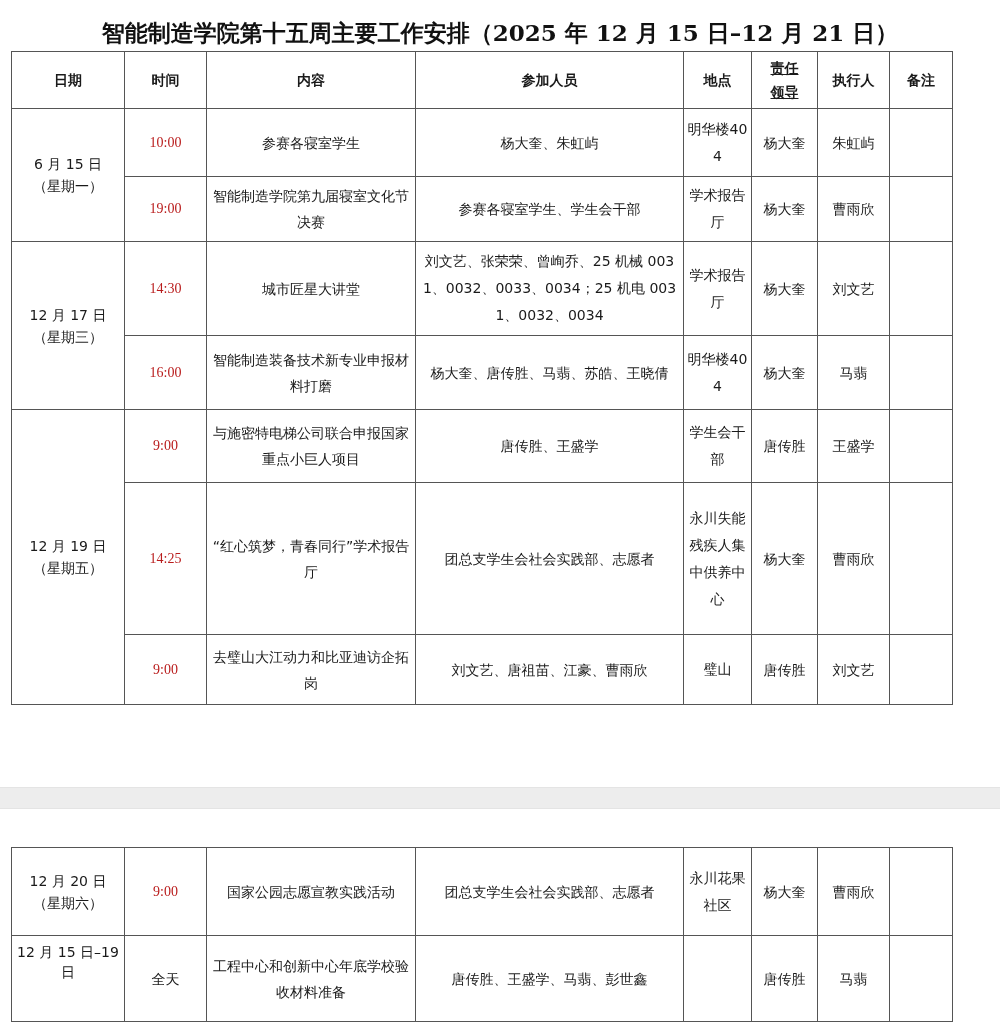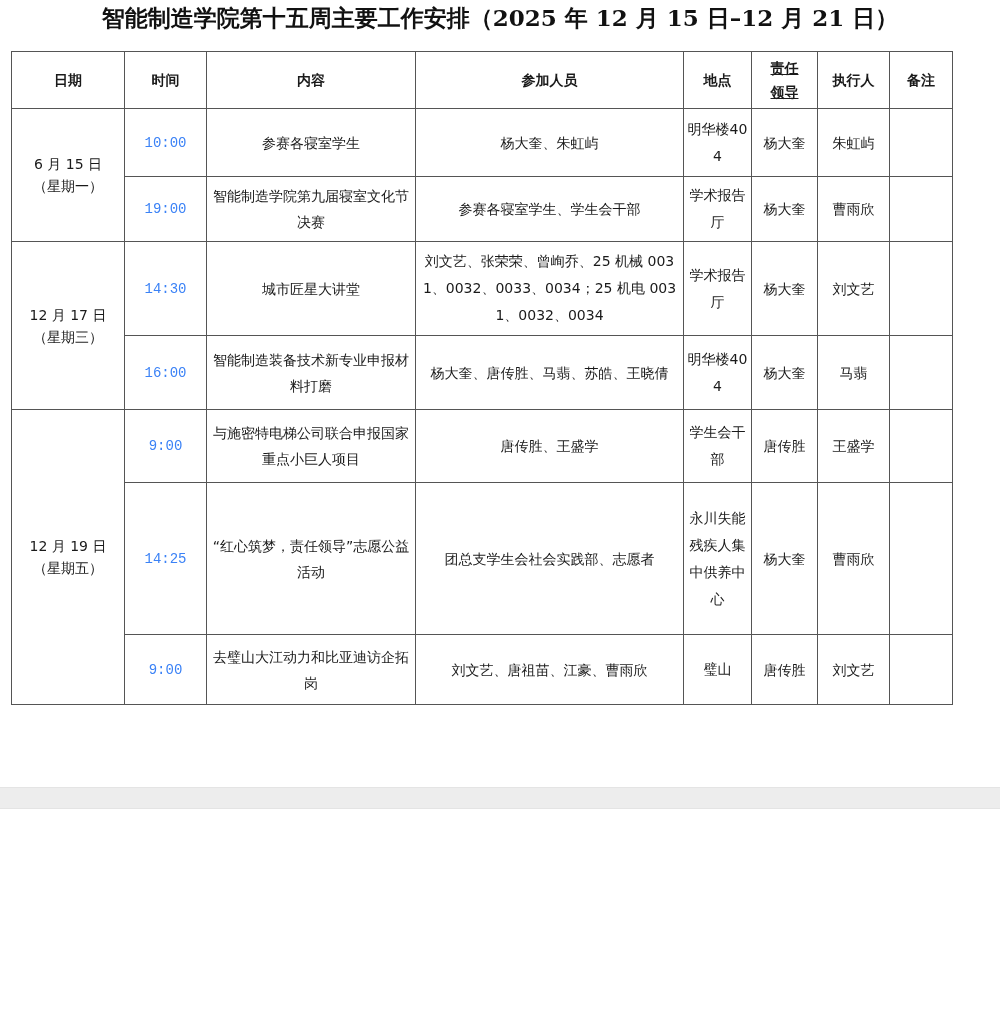--- a/index.html
+++ b/index.html
@@ -2,21 +2,21 @@
 <html><head>
   <meta charset="utf-8">
   <style>
     html, body { margin: 0; padding: 0; background: #ffffff; }
     body {
       width: 1000px; height: 1030px; overflow: hidden; position: relative;
       font-family: "DejaVu Sans", "Liberation Sans", sans-serif;
       color: #1a1a1a;
     }
     .title {
-      position: absolute; left: 0; top: 0; width: 1000px;
+      position: absolute; left: 0; top: 15px; width: 1000px;
       text-align: center;
       font-family: "DejaVu Serif", "Liberation Serif", serif;
       font-weight: bold; font-size: 23px; letter-spacing: 0px;
       color: #111;
       line-height: 36px;
     }
     table.sched {
       position: absolute; left: 11px;
       border-collapse: collapse; table-layout: fixed;
       width: 941px;
@@ -24,21 +24,21 @@
     table.sched td, table.sched th {
       border: 1px solid #555;
       text-align: center; vertical-align: middle;
       font-size: 14px; line-height: 26px;
       padding: 0 4px; overflow: hidden;
       word-break: break-all;
     }
     table.sched th { font-weight: bold; font-size: 14px; line-height: 24px; }
     .t1 { top: 51px; }
     .t2 { top: 847px; }
-    .time { font-family: Liberation Mono, monospace; font-size: 13px; color: #3b82f6; }
+    .time { font-family: Liberation Serif, serif; font-size: 13px; color: #b91c1c; }
     .date { font-size: 14px; line-height: 22px !important; }
     .loc { font-size: 14px; line-height: 27px !important; padding: 0 2px !important; }
     .ppl-long { font-size: 13px; line-height: 27px !important; padding: 0 4px !important; }
     .page-gap {
       position: absolute; left: 0; top: 787px; width: 1000px; height: 20px;
       background: #ededed;
       border-top: 1px solid #e4e4e4; border-bottom: 1px solid #e4e4e4;
     }
   </style>
 </head>
@@ -123,21 +123,21 @@
     <td class="time">9:00</td>
     <td>与施密特电梯公司联合申报国家重点小巨人项目</td>
     <td>唐传胜、王盛学</td>
     <td class="loc">学生会干部</td>
     <td>唐传胜</td>
     <td>王盛学</td>
     <td></td>
   </tr>
   <tr style="height:152px">
     <td class="time">14:25</td>
-    <td>“红心筑梦，责任领导”志愿公益活动</td>
+    <td>“红心筑梦，青春同行”学术报告厅</td>
     <td>团总支学生会社会实践部、志愿者</td>
     <td class="loc">永川失能残疾人集中供养中心</td>
     <td>杨大奎</td>
     <td>曹雨欣</td>
     <td></td>
   </tr>
   <tr style="height:70px">
     <td class="time">9:00</td>
     <td>去璧山大江动力和比亚迪访企拓岗</td>
     <td>刘文艺、唐祖苗、江豪、曹雨欣</td>
@@ -156,14 +156,39 @@
     <col style="width:113px">
       <col style="width:82px">
       <col style="width:209px">
       <col style="width:268px">
     <col style="width:68px">
       <col style="width:66px">
       <col style="width:72px">
       <col style="width:63px">
   </colgroup>
   <tbody>
+      <tr style="height:88px">
+    <td class="date">
+      <div>12 月 20 日</div>
+      <div>（星期六）</div>
+    </td>
+    <td class="time">9:00</td>
+    <td>国家公园志愿宣教实践活动</td>
+    <td>团总支学生会社会实践部、志愿者</td>
+    <td class="loc">永川花果社区</td>
+    <td>杨大奎</td>
+    <td>曹雨欣</td>
+    <td></td>
+  </tr>
+  <tr style="height:86px">
+    <td class="date" style="vertical-align:top; padding-top:6px; line-height:20px !important;">
+      <div>12 月 15 日–19 日</div>
+    </td>
+    <td>全天</td>
+    <td>工程中心和创新中心年底学校验收材料准备</td>
+    <td>唐传胜、王盛学、马翡、彭世鑫</td>
+    <td class="loc"></td>
+    <td>唐传胜</td>
+    <td>马翡</td>
+    <td></td>
+  </tr>
 </tbody>
   </table>
 
 </body></html>

